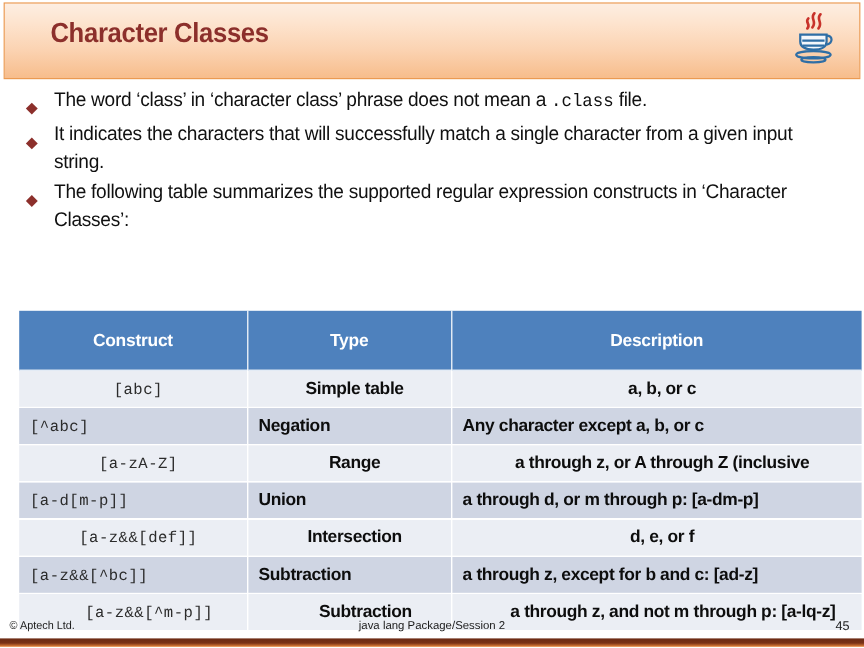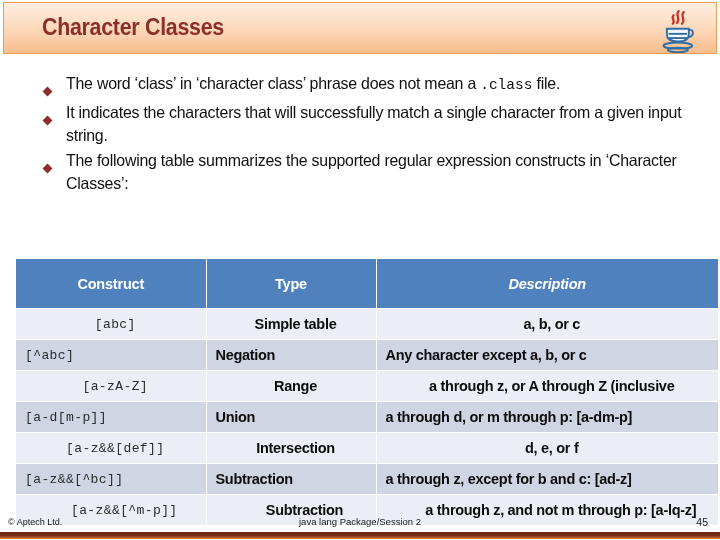--- a/index.html
+++ b/index.html
@@ -20,21 +20,21 @@
     background: #ffffff;
     box-sizing: border-box;
   }
 
   
   .header {
     position: absolute;
     left: 3px;
     top: 2px;
     width: 714px;
-    height: 52px;
+    height: 64px;
     box-sizing: border-box;
     background: linear-gradient(to bottom,
         #fdeee2 0%,
         #fde3cd 28%,
         #fbd3b2 62%,
         #f7bd8c 100%);
     border: 1px solid #eb9a52;
     display: flex;
     align-items: center;
   }
@@ -55,21 +55,21 @@
     position: absolute;
     right: 12px;
     top: 3px;
     width: 54px;
     height: 54px;
   }
 
   
   .bullets {
     position: absolute;
-    left: 42px;
+    left: 21px;
     top: 72px;
     width: 676px;
   }
   .bullet-row {
     display: flex;
     align-items: flex-start;
     margin-bottom: 2px;
   }
   .bullet-marker {
     width: 24px;
@@ -121,21 +121,21 @@
     font-size: 14.5px;
     font-weight: bold;
     height: 47px;
     vertical-align: middle;
     text-align: center;
     border: 1px solid #ffffff;
     border-top: none;
     letter-spacing: -0.2px;
   }
   .tbl thead th.h1 { border-left: none; }
-  .tbl thead th.h3 { border-right: none; font-style: italic; }
+  .tbl thead th.h3 { border-right: none; }
 
   .tbl tbody td {
     height: 30px;
     padding: 0 0 0 9px;
     vertical-align: middle;
     border: 1px solid #ffffff;
     font-family: "Liberation Sans", sans-serif;
     font-size: 14.5px;
     font-weight: bold;
     color: #0d0d0d;

